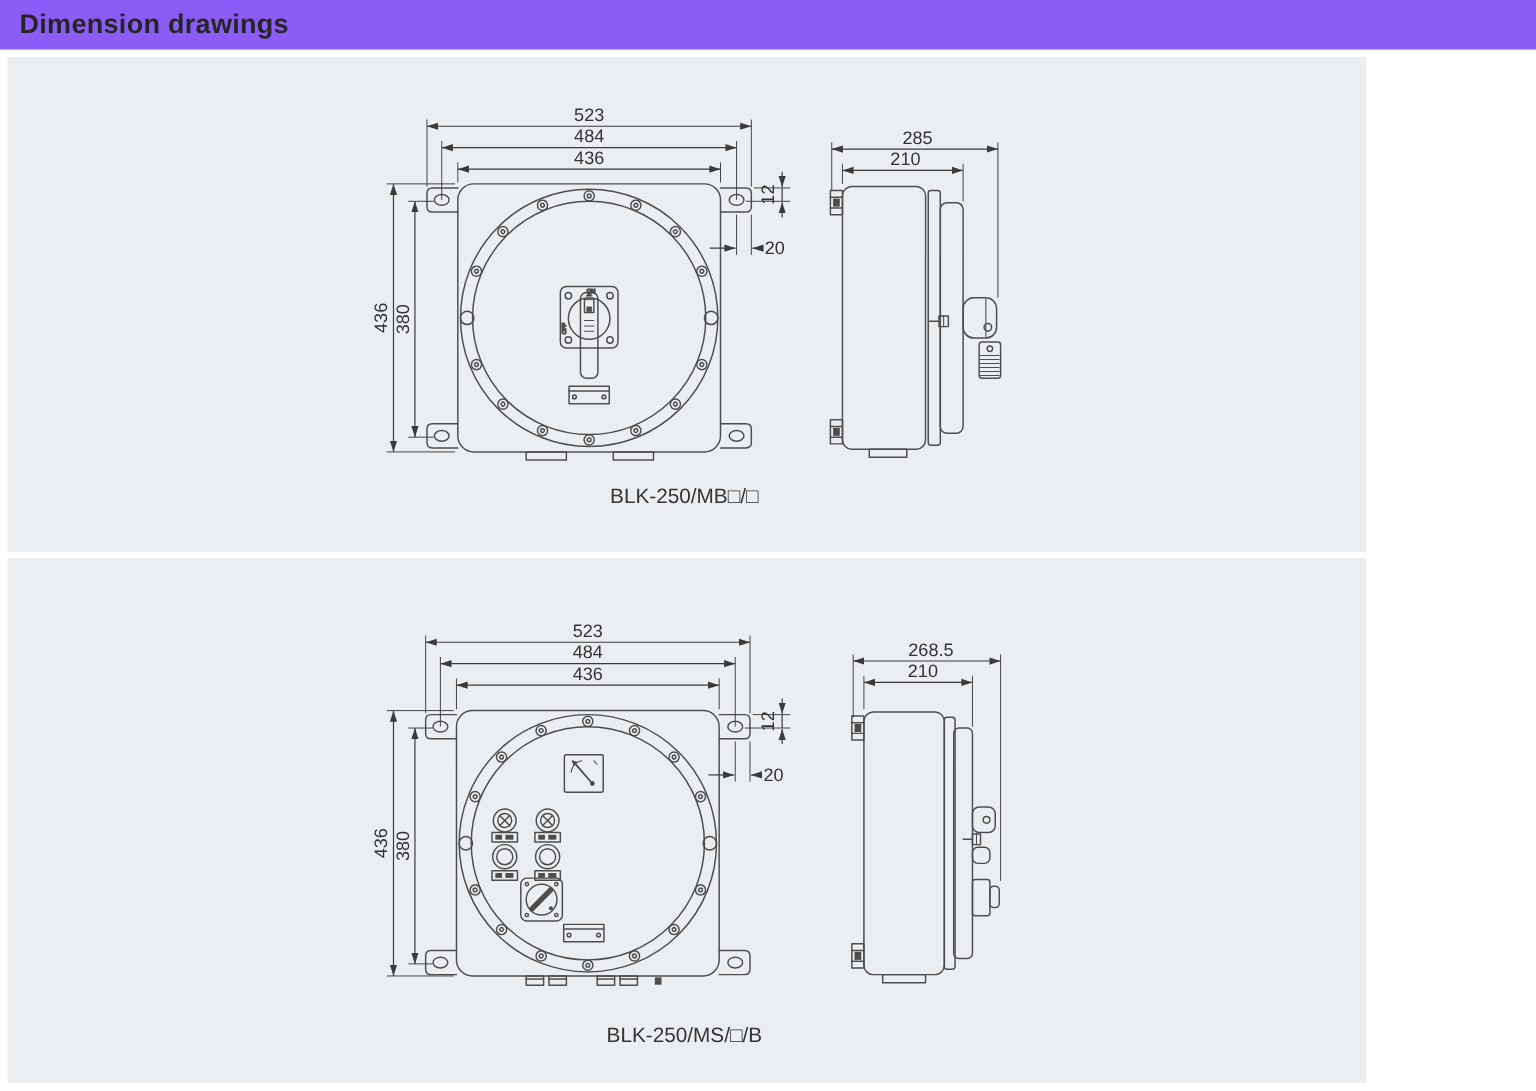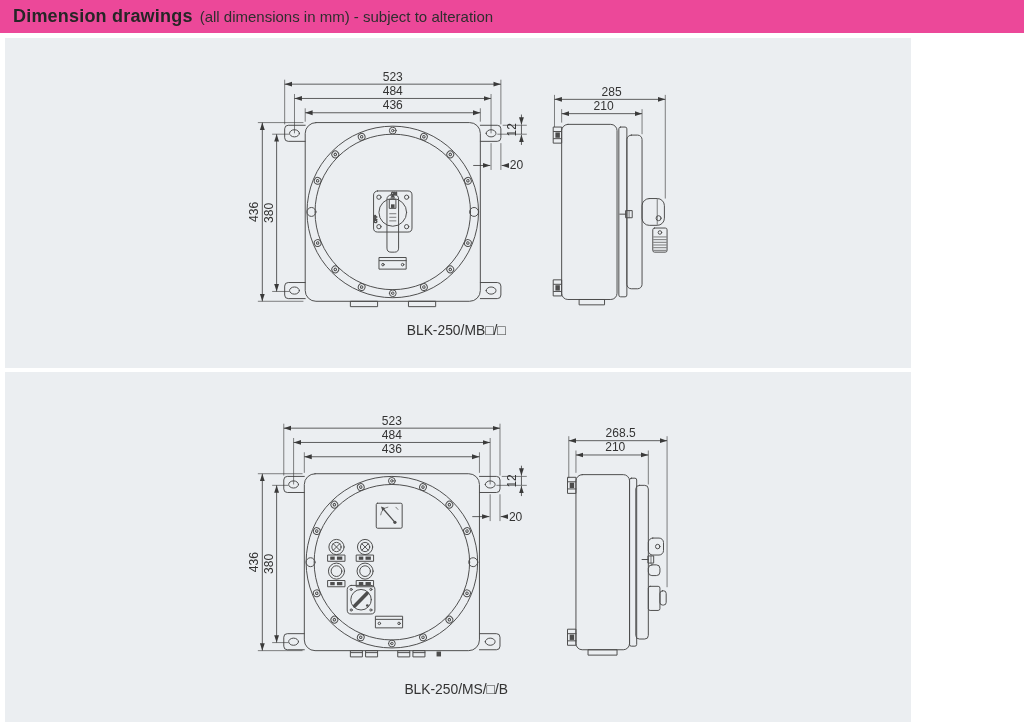--- a/index.html
+++ b/index.html
@@ -1,17 +1,17 @@
 <!DOCTYPE html>
 <html><head>
 <meta charset="utf-8">
 <style>
   html,body{margin:0;padding:0;background:#ffffff;}
   body{width:1024px;height:727px;position:relative;font-family:"Liberation Sans",sans-serif;overflow:hidden;}
-  .header{position:absolute;left:0;top:0;width:1024px;height:33px;background:#ec4899;display:flex;align-items:center;}
+  .header{position:absolute;left:0;top:0;width:1024px;height:33px;background:#8b5cf6;display:flex;align-items:center;}
   .header .t1{font-size:18px;font-weight:bold;color:#262626;margin-left:13px;letter-spacing:.2px;}
   .header .t2{font-size:15px;color:#2e2e2e;margin-left:7px;}
   .panel{position:absolute;left:5px;width:906px;background:#ebeef1;}
   .panel1{top:38px;height:330px;}
   .panel2{top:372px;height:350px;}
   svg{display:block;width:100%;height:100%;}
   .ln{stroke:#4d4d4d;stroke-width:1.1;fill:none;stroke-linejoin:round;stroke-linecap:round;}
   .thin{stroke:#4d4d4d;stroke-width:.8;fill:none;}
   .fil{fill:#4d4d4d;stroke:none;}
   .dl{stroke:#3a3a3a;stroke-width:.9;fill:none;}
@@ -90,21 +90,20 @@
         <rect x="-15" y="0" width="13" height="7"></rect>
         <rect x="2" y="0" width="13" height="7"></rect>
         <line x1="-15" y1="2.2" x2="-2" y2="2.2"></line>
         <line x1="2" y1="2.2" x2="15" y2="2.2"></line>
       </g>
   </defs>
 </svg>
 
 <header class="header">
   <span class="t1">Dimension drawings</span>
-  <span class="t2">(all dimensions in mm) - subject to alteration</span>
 </header>
 
 <section class="panel panel1">
 <svg viewBox="5 38 1014 330">
 
   <g class="ln">
     <rect x="341" y="113" width="196" height="200" rx="12"></rect>
     <use href="#lug" transform="translate(341,116)"></use>
     <use href="#lug" transform="translate(341,292)"></use>
     <use href="#lug" transform="translate(537,116) scale(-1,1)"></use>

